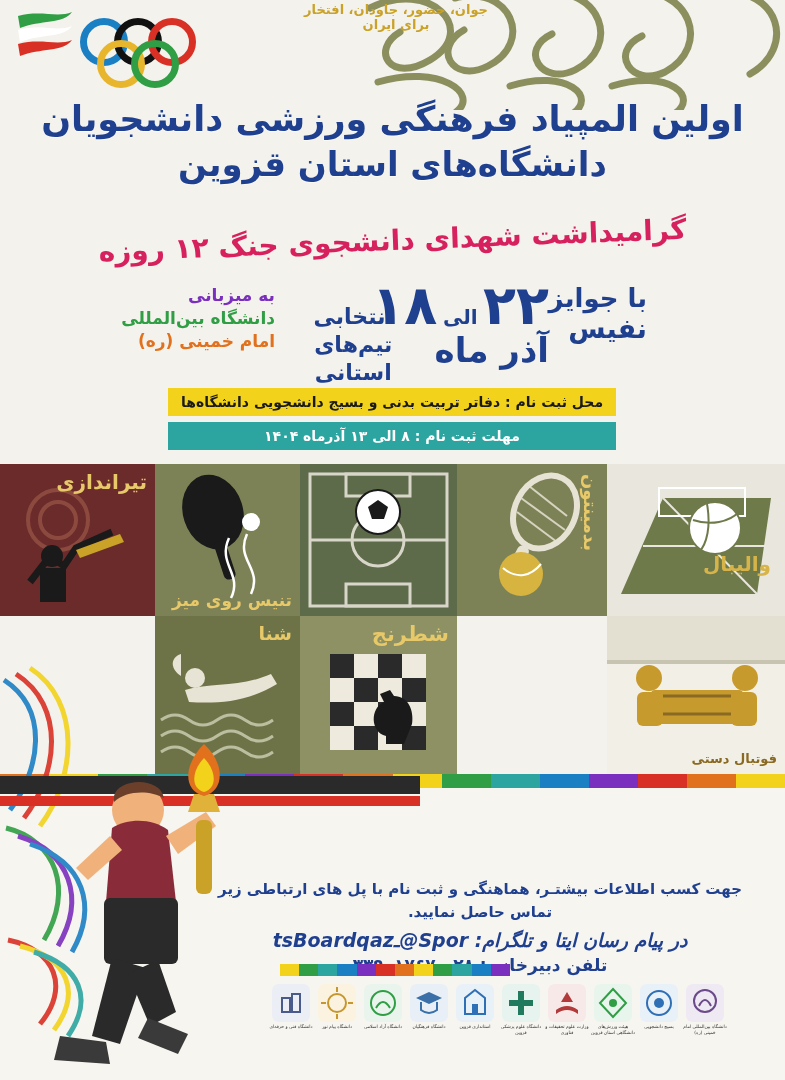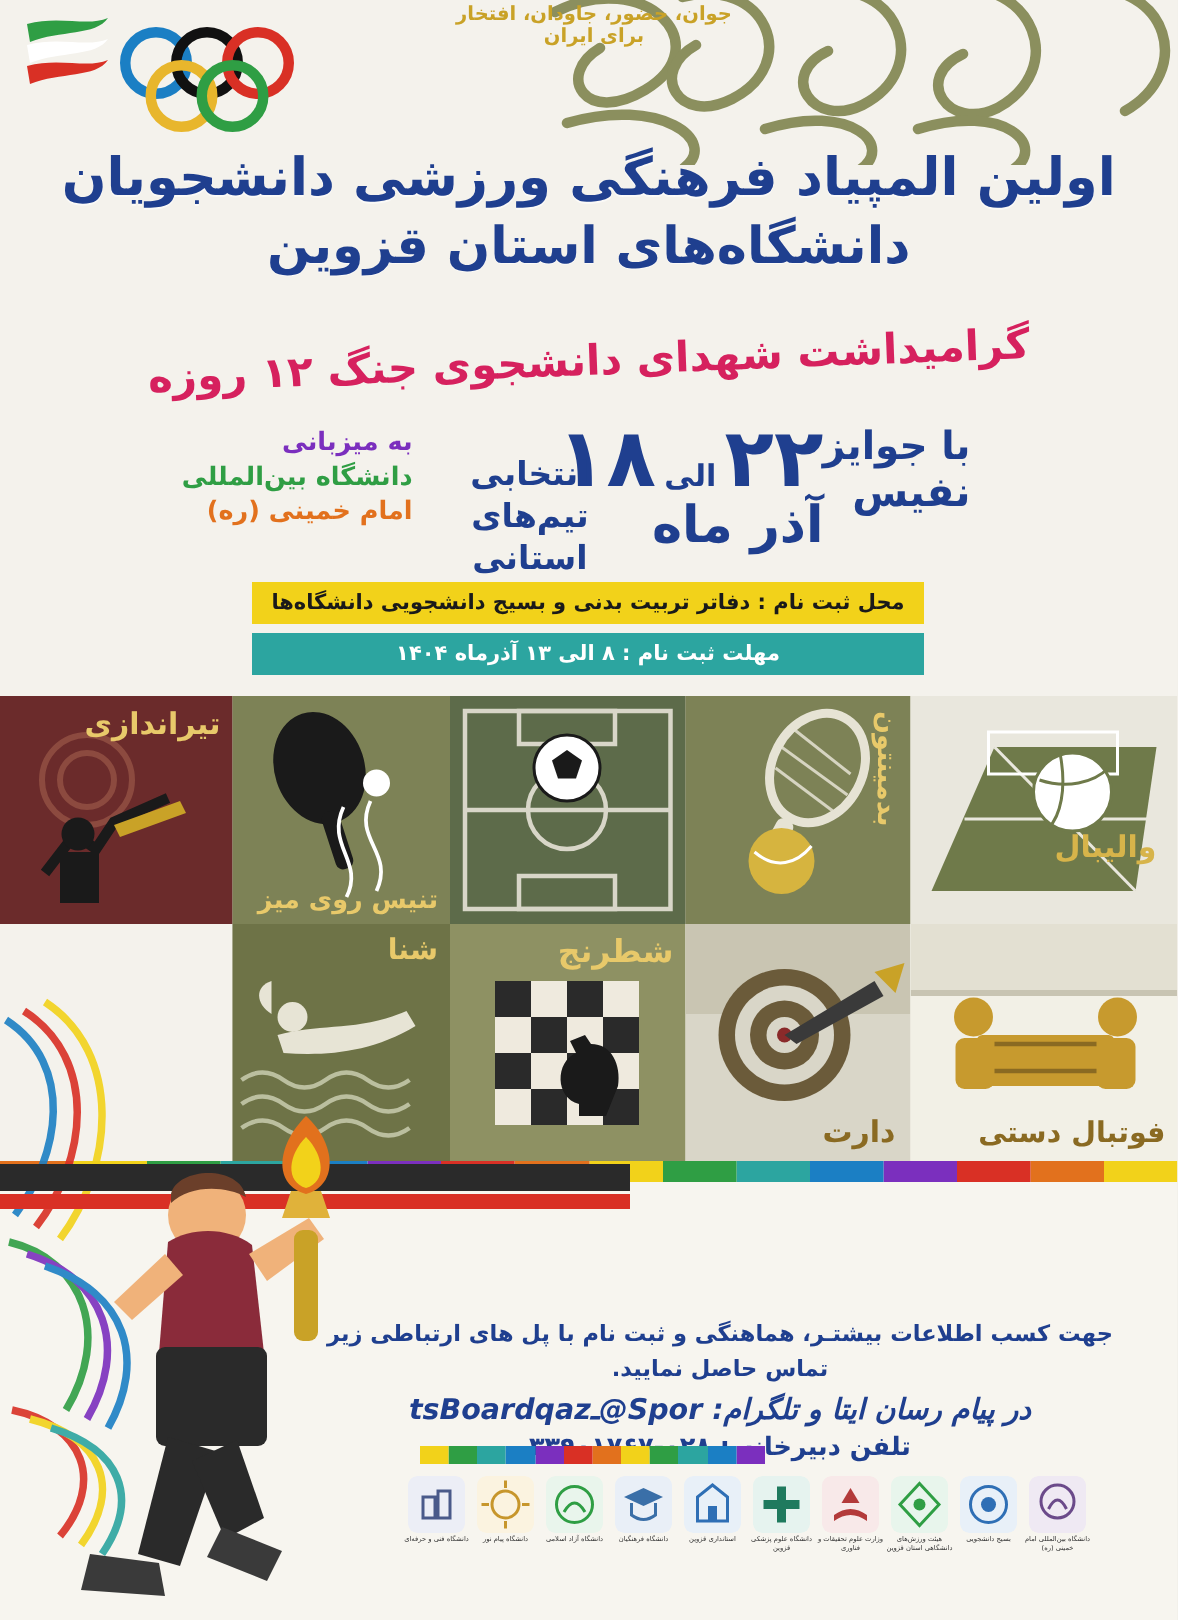--- a/index.html
+++ b/index.html
@@ -96,21 +96,21 @@
   #t-dart{left:457px;top:152px;width:150px;height:158px;background:#d9d6c8;}
   #t-fbt{left:607px;top:152px;width:178px;height:158px;background:#f2f0e6;}
 
   .cap-shoot{right:8px;top:6px;color:#e8c96a;font-size:20px;margin-left:31px;}
   .cap-tt{right:8px;bottom:6px;color:#e8c96a;font-size:17px;}
   .cap-tennis{right:6px;top:10px;color:#e8c96a;font-size:18px;writing-mode:vertical-rl;}
   .cap-volley{right:14px;bottom:40px;color:#d7b44a;font-size:20px;}
   .cap-swim{right:8px;top:6px;color:#e8c96a;font-size:19px;}
   .cap-chess{right:8px;top:6px;color:#e8c96a;font-size:21px;}
   .cap-dart{right:10px;bottom:8px;color:#8a6a22;font-size:20px;}
-  .cap-fbt{right:8px;bottom:8px;color:#8a6a22;font-size:19px;}
+  .cap-fbt{right:8px;bottom:8px;color:#8a6a22;font-size:13px;}
 
   
   .stripe{position:absolute;top:774px;left:0;width:785px;height:14px;display:flex;}
   .stripe i{display:block;height:14px;flex:1;}
 
   
   .runner-area{position:absolute;top:640px;left:0;width:420px;height:440px;}
   .bottom-white{position:absolute;top:788px;left:0;width:785px;height:292px;background:#f7f5ef;}
 
   
@@ -309,34 +309,20 @@
               <rect x="78" y="86" width="24" height="24"></rect>
             <rect x="54" y="110" width="24" height="24"></rect>
               <rect x="102" y="110" width="24" height="24"></rect>
           </g>
         </g>
         <path d="M86 128 l0 -8 c -16 -4 -16 -28 -2 -34 l -4 -8 l 10 -4 l 4 6 c 14 0 20 14 18 28 l -8 20 z" fill="#1a1a1a"></path>
       </svg>
       <div class="cap cap-chess">شطرنج</div>
     </div>
 
-    <div class="tile" id="t-dart">
-      <svg width="150" height="158" viewBox="0 0 150 158">
-        <rect width="150" height="158" fill="#d9d6c8"></rect>
-        <rect x="0" y="0" width="150" height="60" fill="#c9c5b2"></rect>
-        <circle cx="66" cy="74" r="44" fill="#6b5b3a"></circle>
-        <circle cx="66" cy="74" r="33" fill="#d9d6c8"></circle>
-        <circle cx="66" cy="74" r="23" fill="#6b5b3a"></circle>
-        <circle cx="66" cy="74" r="12" fill="#d9d6c8"></circle>
-        <circle cx="66" cy="74" r="5" fill="#8a2a2a"></circle>
-        <path d="M66 74 l60 -36 l6 10 l-58 32 z" fill="#3a3a3a"></path>
-        <polygon points="126,32 146,26 140,46" fill="#c9a227"></polygon>
-      </svg>
-      <div class="cap cap-dart">دارت</div>
-    </div>
 
     <div class="tile" id="t-fbt">
       <svg width="178" height="158" viewBox="0 0 178 158">
         <rect width="178" height="158" fill="#f2f0e6"></rect>
         <rect x="0" y="0" width="178" height="44" fill="#e3e0d2"></rect>
         <rect x="0" y="44" width="178" height="4" fill="#c8c4b2"></rect>
         <rect x="44" y="74" width="92" height="34" rx="4" fill="#c79a2e"></rect>
         <g fill="#c79a2e">
           <circle cx="42" cy="62" r="13"></circle>
             <rect x="30" y="76" width="26" height="34" rx="6"></rect>

